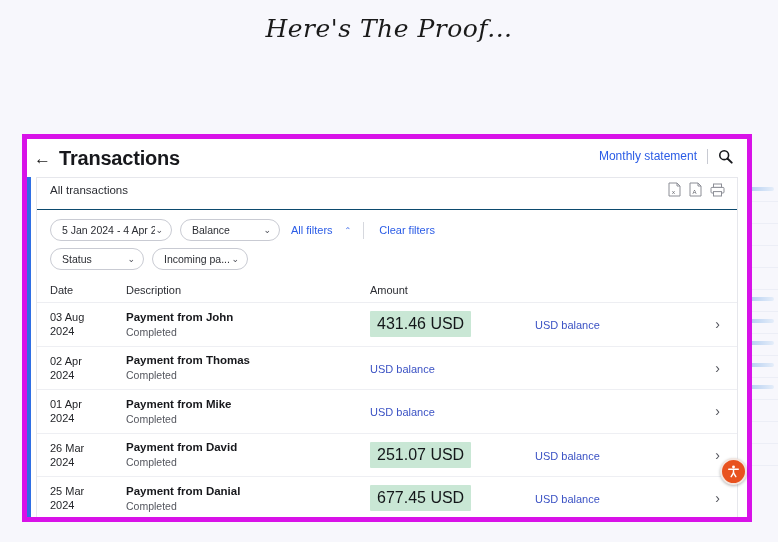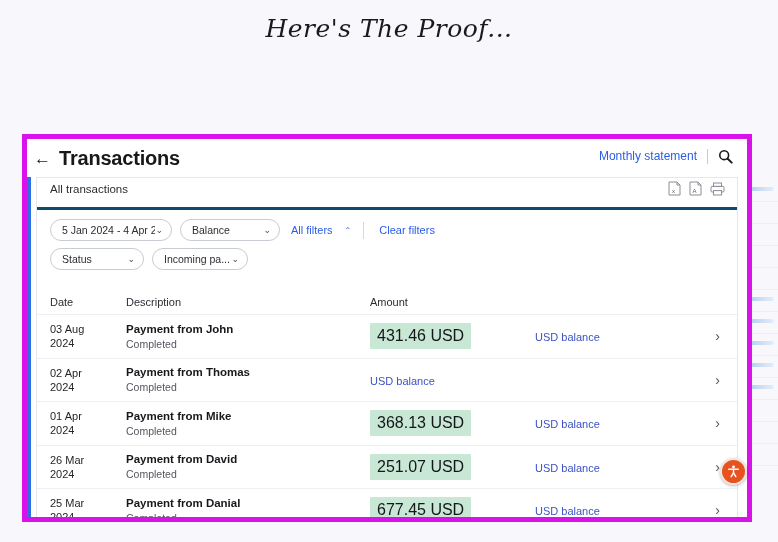--- a/index.html
+++ b/index.html
@@ -119,21 +119,21 @@
     border-bottom: none;
     height: 340px;
     position: relative;
   }
 
   .card-head {
     height: 32px;
     display: flex;
     align-items: center;
     padding: 0 12px 8px 13px;
-    border-bottom: 3px solid #0c4a6e;
+    border-bottom: 1px solid #0c4a6e;
   }
   .card-head-title {
     font-size: 11.5px;
     color: #2b2d33;
   }
   .export-icons {
     margin-left: auto;
     display: flex;
     align-items: center;
     gap: 8px;
@@ -143,21 +143,21 @@
   
   .filters {
     padding: 9px 13px 7px 13px;
   }
   .filter-row {
     display: flex;
     align-items: center;
     gap: 8px;
     margin-bottom: 7px;
   }
-  .filter-row:last-child { margin-bottom: 12px; }
+  .filter-row:last-child { margin-bottom: 0; }
 
   .pill {
     border: 1px solid #c9cbd3;
     border-radius: 20px;
     height: 22px;
     display: flex;
     align-items: center;
     padding: 0 8px 0 11px;
     font-size: 10.5px;
     color: #2b2d33;
@@ -424,23 +424,20 @@
 
     <div class="trow">
       <div class="col-date date-wrap">
         <div>01 Apr</div>
         <div class="d2">2024</div>
       </div>
       <div class="col-desc">
         <div class="desc-title">Payment from Mike</div>
         <div class="desc-sub">Completed</div>
       </div>
-      <div class="col-amt">
-        <span class="amount-badge">368.13 USD</span>
-      </div>
       <div class="col-bal">
         <span class="bal-link">USD balance</span>
       </div>
       <div class="col-chev">
         <span class="row-chev">›</span>
       </div>
     </div>
 
     <div class="trow">
       <div class="col-date date-wrap">

